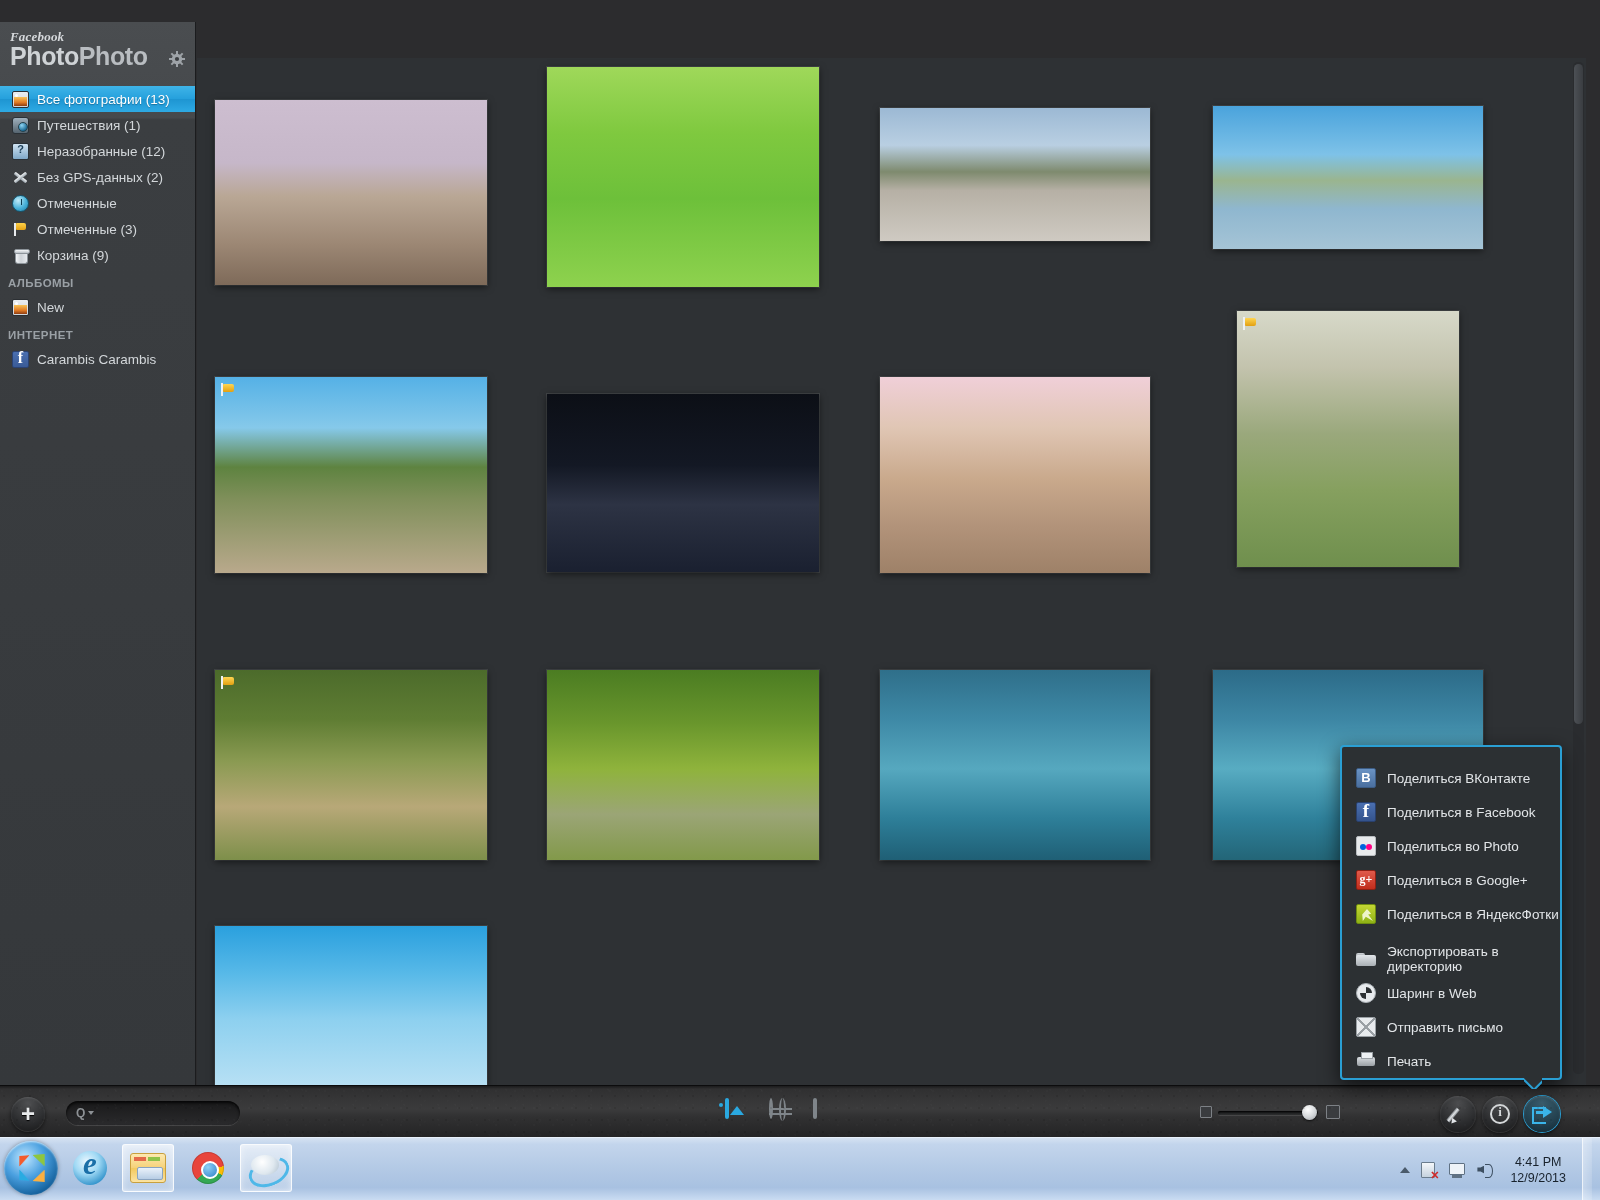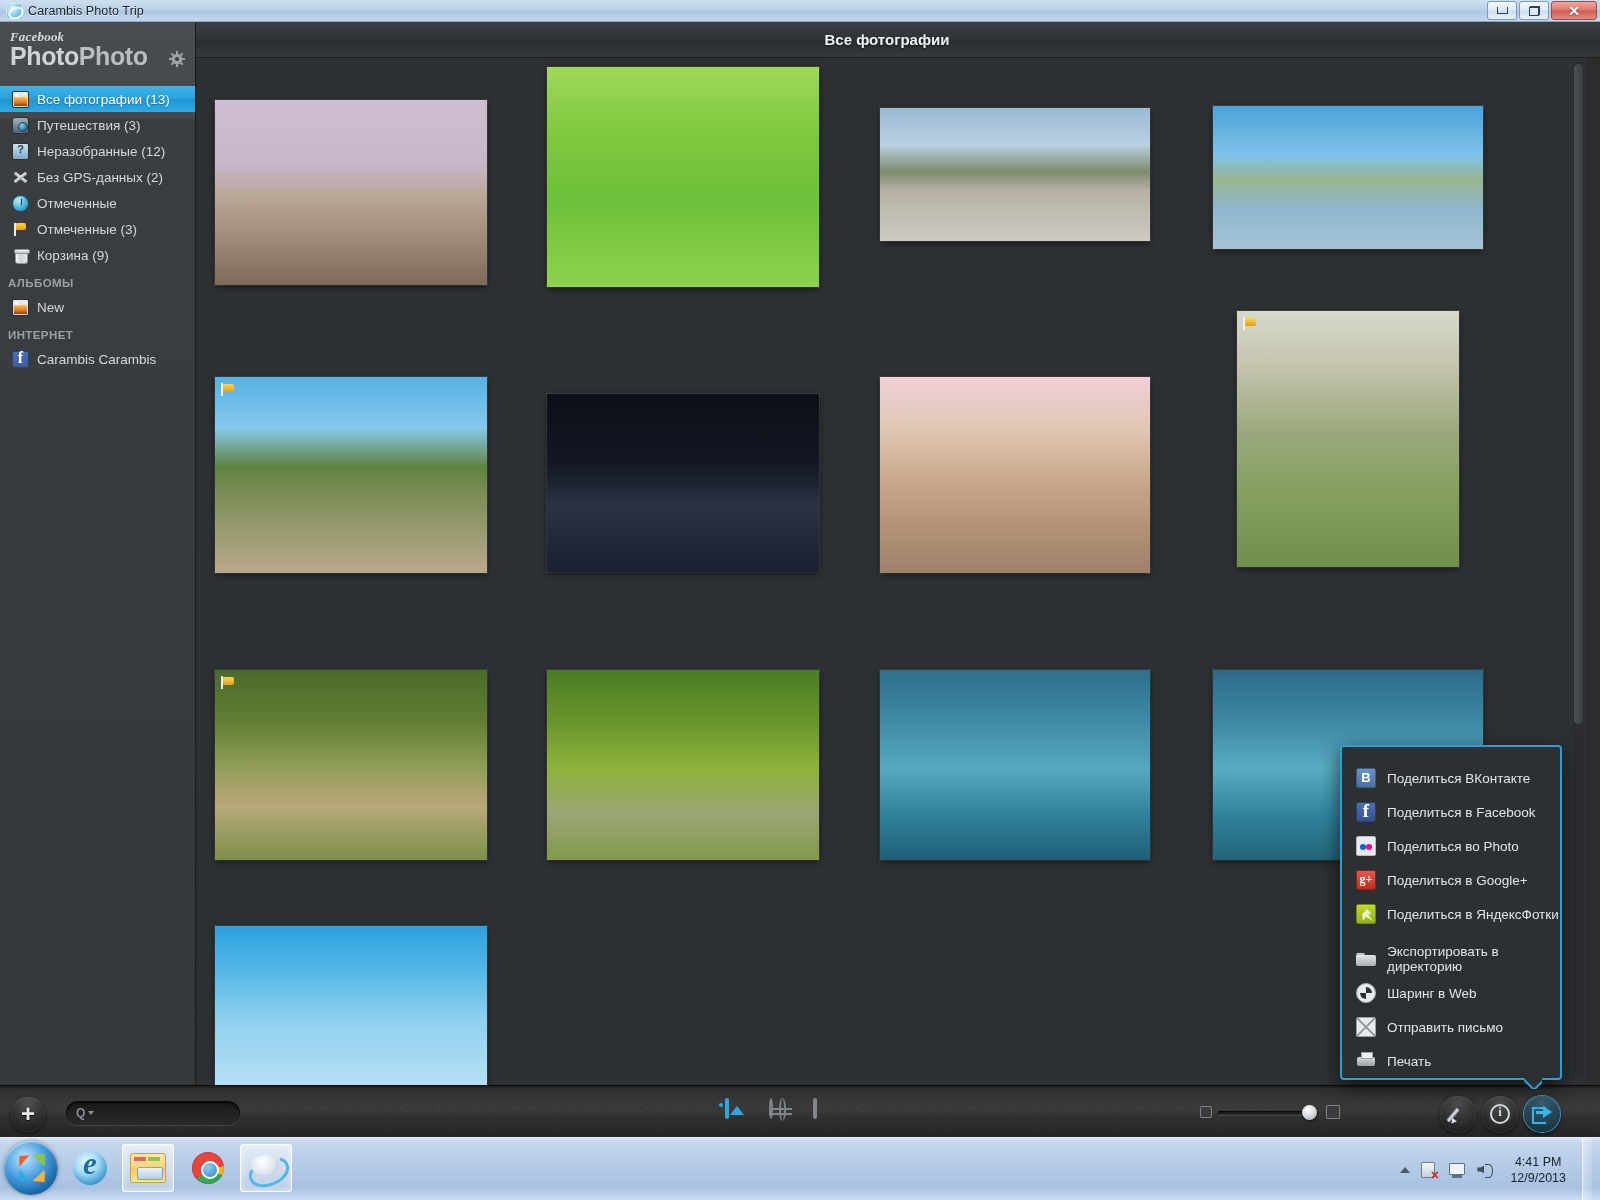--- a/index.html
+++ b/index.html
@@ -375,35 +375,20 @@
      border:1.5px solid #3d4f61;border-left:none;border-radius:0 50% 50% 0;}
   #clock { text-align: center; color: #18222c; font-size: 12.5px; line-height: 16px; padding: 0 6px; cursor: pointer;}
   #show-desktop { width: 10px; height: 63px; background: linear-gradient(to right, rgba(255,255,255,.35), rgba(255,255,255,.15));
      border-left: 1px solid rgba(255,255,255,.75); }
 </style>
 </head>
 <body>
 
 <div id="app-window">
 
-  <div id="titlebar">
-    <div class="tb-icon"></div>
-    <div class="tb-title">Carambis Photo Trip</div>
-    <div id="win-controls">
-      <div class="win-btn">
-          <span class="glyph-min"></span>
-        </div>
-      <div class="win-btn">
-          <span class="glyph-max"></span>
-        </div>
-      <div class="win-btn close">
-          <span class="glyph-close">✕</span>
-        </div>
-    </div>
-  </div>
 
   <div id="sidebar">
     <div id="brand">
       <div class="brand-top">Facebook</div>
       <div class="brand-main"><span>Photo</span><span class="lo">Photo</span></div>
       <div id="gear-btn">
         <svg width="16" height="16" viewBox="0 0 16 16" aria-hidden="true">
           <g fill="#9ea3a8">
             <circle cx="8" cy="8" r="5.2"></circle>
             <rect x="7" y="0" width="2" height="16"></rect>
@@ -416,21 +401,21 @@
       </div>
     </div>
 
     <div class="nav-list">
       <div class="nav-item active">
         <span class="nav-ico ico-photos"></span>
         <span>Все фотографии (13)</span>
       </div>
       <div class="nav-item">
         <span class="nav-ico ico-camera"></span>
-        <span>Путешествия (3)</span>
+        <span>Путешествия (1)</span>
       </div>
       <div class="nav-item">
         <span class="nav-ico ico-unsorted"></span>
         <span>Неразобранные (12)</span>
       </div>
       <div class="nav-item">
         <span class="nav-ico ico-gps"></span>
         <span>Без GPS-данных (2)</span>
       </div>
       <div class="nav-item">
@@ -453,23 +438,20 @@
       <span>New</span>
     </div>
 
     <div class="sec-head">ИНТЕРНЕТ</div>
     <div class="nav-item">
       <span class="nav-ico ico-fb"></span>
       <span>Carambis Carambis</span>
     </div>
   </div>
 
-  <div id="content-header">
-    <div class="ch-title">Все фотографии</div>
-  </div>
 
   <div id="grid-area">
     <div id="photo-container">
         <div class="thumb" style="left: 18px; top: 42px; width: 272px; height: 185px; background: linear-gradient(rgb(205, 190, 208) 0%, rgb(198, 183, 201) 34%, rgb(185, 167, 149) 52%, rgb(156, 135, 116) 78%, rgb(126, 106, 89) 100%);"></div>
         <div class="thumb" style="left: 350px; top: 9px; width: 272px; height: 220px; background: linear-gradient(rgb(159, 216, 90) 0%, rgb(127, 201, 63) 30%, rgb(109, 192, 58) 60%, rgb(142, 210, 78) 100%);"></div>
         <div class="thumb" style="left: 683px; top: 50px; width: 270px; height: 133px; background: linear-gradient(rgb(156, 185, 212) 0%, rgb(185, 207, 226) 28%, rgb(126, 138, 110) 48%, rgb(182, 176, 165) 62%, rgb(207, 202, 194) 100%);"></div>
         <div class="thumb" style="left: 1016px; top: 48px; width: 270px; height: 143px; background: linear-gradient(rgb(74, 163, 220) 0%, rgb(126, 194, 232) 34%, rgb(154, 181, 143) 52%, rgb(143, 183, 207) 72%, rgb(165, 196, 214) 100%);"></div>
         <div class="thumb" style="left: 18px; top: 319px; width: 272px; height: 196px; background: linear-gradient(rgb(85, 177, 230) 0%, rgb(134, 201, 234) 26%, rgb(94, 131, 64) 46%, rgb(127, 143, 90) 62%, rgb(185, 169, 140) 100%);">
           <span class="flag"></span>
         </div>

